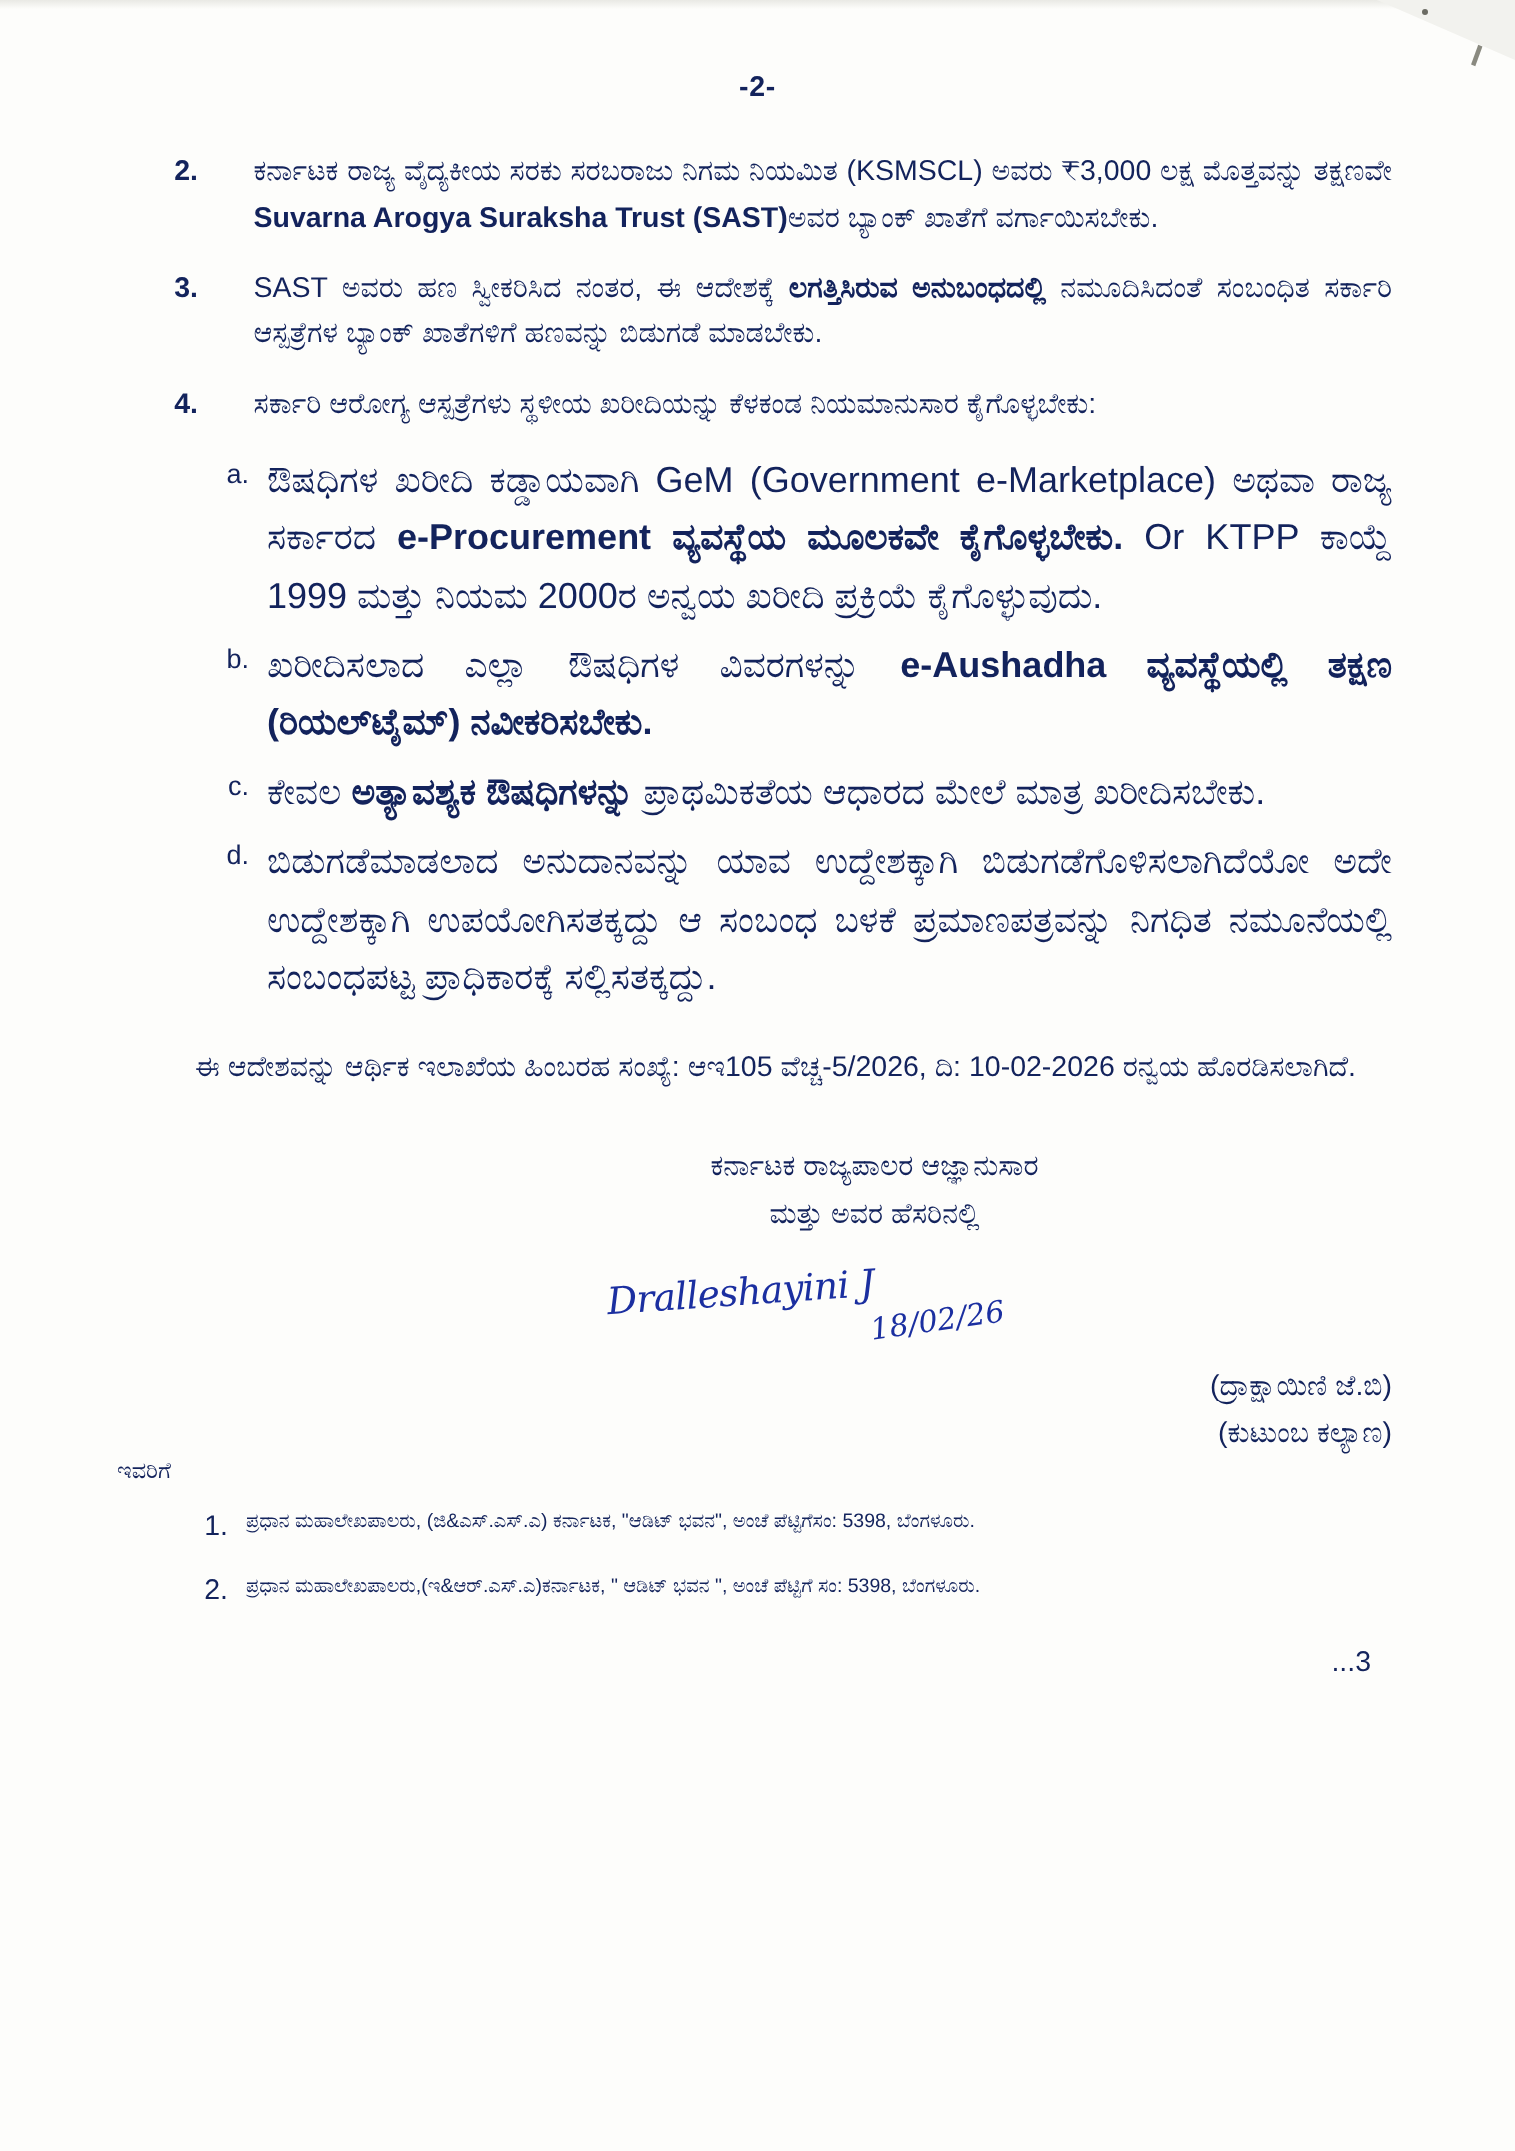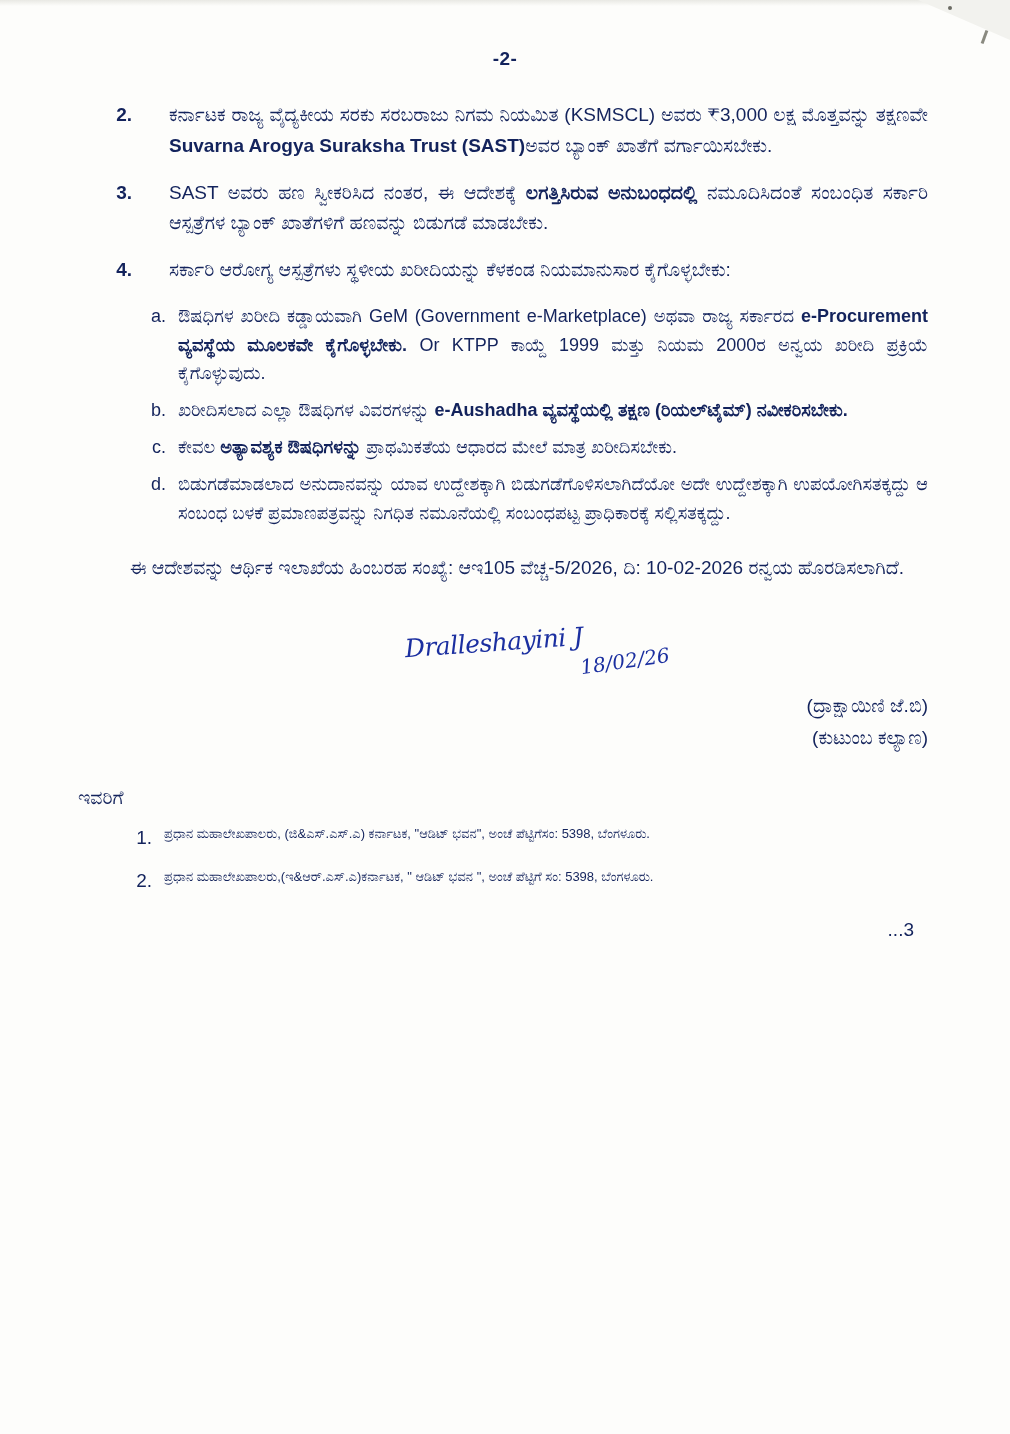--- a/index.html
+++ b/index.html
@@ -97,21 +97,21 @@
     flex: 0 0 auto;
     width: 30px;
     text-align: right;
     padding-right: 12px;
     font-size: 18px;
     font-weight: 400;
     line-height: 1.6;
   }
   .sub-body {
     flex: 1 1 auto;
-    font-size: 18px;
+    font-size: 24px;
     line-height: 1.6;
     text-align: justify;
     text-justify: inter-word;
   }
   .b { font-weight: 700; }
   .para {
     font-size: 19px;
     line-height: 1.62;
     text-align: justify;
     margin-top: 26px;
@@ -153,25 +153,23 @@
     font-size: 20px;
     color: #1b2fa0;
     white-space: nowrap;
   }
   .sig-lines {
     text-align: right;
     font-size: 19px;
     line-height: 1.66;
   }
   .to-label {
-    margin-top: 34px;
-    font-size: 19px;
+    font-size: 15px;
     margin-left: -10px;
     font-weight: 400;
-    font-family: Liberation Serif, serif;
   }
   .to-list {
     margin-top: 14px;
     margin-left: 28px;
   }
   .to-item {
     display: flex;
     align-items: flex-start;
     margin-bottom: 12px;
   }
@@ -242,20 +240,22 @@
           <div class="sub-body"><span>ಬಿಡುಗಡೆಮಾಡಲಾದ ಅನುದಾನವನ್ನು ಯಾವ ಉದ್ದೇಶಕ್ಕಾಗಿ ಬಿಡುಗಡೆಗೊಳಿಸಲಾಗಿದೆಯೋ ಅದೇ ಉದ್ದೇಶಕ್ಕಾಗಿ ಉಪಯೋಗಿಸತಕ್ಕದ್ದು ಆ ಸಂಬಂಧ ಬಳಕೆ ಪ್ರಮಾಣಪತ್ರವನ್ನು ನಿಗಧಿತ ನಮೂನೆಯಲ್ಲಿ ಸಂಬಂಧಪಟ್ಟ ಪ್ರಾಧಿಕಾರಕ್ಕೆ ಸಲ್ಲಿಸತಕ್ಕದ್ದು.</span></div>
         </div>
       </div>
 
     <div class="para">
       <span class="indent"></span><span>ಈ ಆದೇಶವನ್ನು ಆರ್ಥಿಕ ಇಲಾಖೆಯ ಹಿಂಬರಹ ಸಂಖ್ಯೆ: ಆಇ105 ವೆಚ್ಚ-5/2026, ದಿ: 10-02-2026 ರನ್ವಯ ಹೊರಡಿಸಲಾಗಿದೆ.</span>
     </div>
 
     <div class="closing">
       <div class="closing-block">
+        <div>ಕರ್ನಾಟಕ ರಾಜ್ಯಪಾಲರ ಆಜ್ಞಾನುಸಾರ</div>
+        <div>ಮತ್ತು ಅವರ ಹೆಸರಿನಲ್ಲಿ</div>
       </div>
 
       <div class="sig-wrap">
         <div class="signature">Dralleshayini J</div>
         <div class="sig-date">18/02/26</div>
       </div>
 
       <div class="sig-lines">
         <div>(ದ್ರಾಕ್ಷಾಯಿಣಿ ಜೆ.ಬಿ)</div>
         <div>(ಕುಟುಂಬ ಕಲ್ಯಾಣ)</div>

